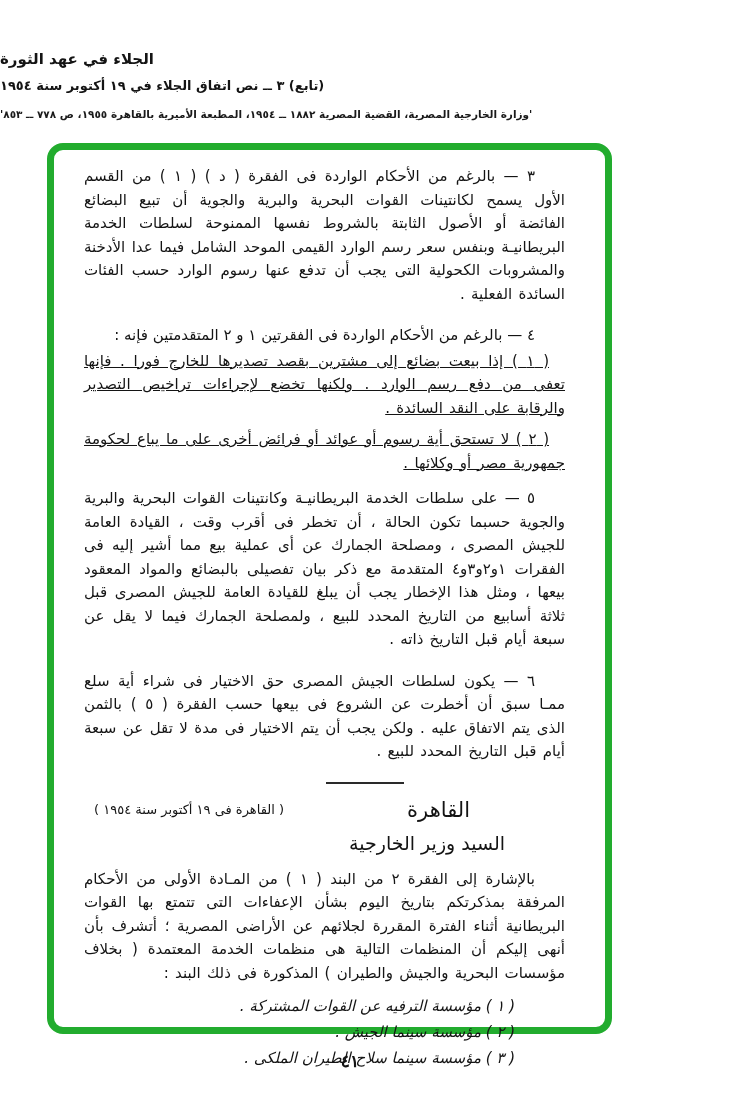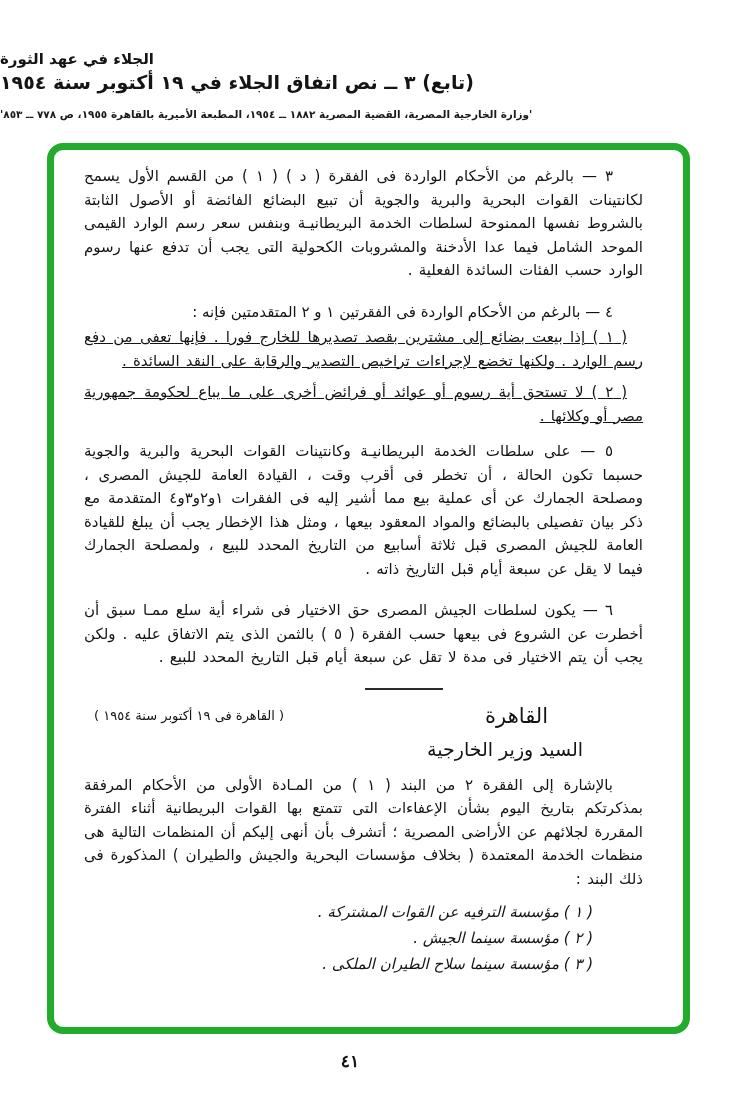--- a/index.html
+++ b/index.html
@@ -8,28 +8,28 @@
     width: 738px;
     height: 1095px;
     background: #ffffff;
     font-family: "DejaVu Sans", sans-serif;
     color: #141414;
     direction: rtl;
     overflow: hidden;
   }
   .header { text-align: left; padding-top: 50px; }
   .doc-title { font-size: 15px; font-weight: bold; letter-spacing: 0; }
-  .doc-subtitle { font-size: 19px; font-weight: bold; margin-top: 3px; }
+  .doc-subtitle { font-size: 13px; font-weight: bold; margin-top: 10px; }
   .doc-citation { font-size: 10.5px; font-weight: bold; margin-top: 15px; color: #1a1a1a; }
 
   .highlight-box {
     position: absolute;
     left: 47px;
     top: 143px;
-    width: 643px;
+    width: 565px;
     height: 891px;
     box-sizing: border-box;
     border: 7px solid #22ac2e;
     border-radius: 16px;
     padding: 15px 40px 0 30px;
     background: #ffffff;
   }
 
   .clause {
     font-size: 15px;

